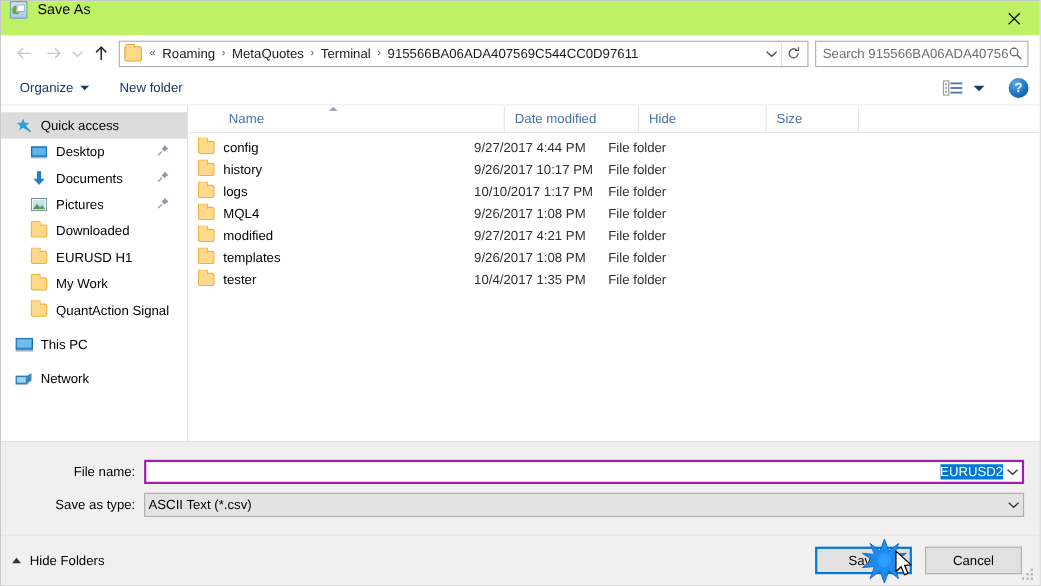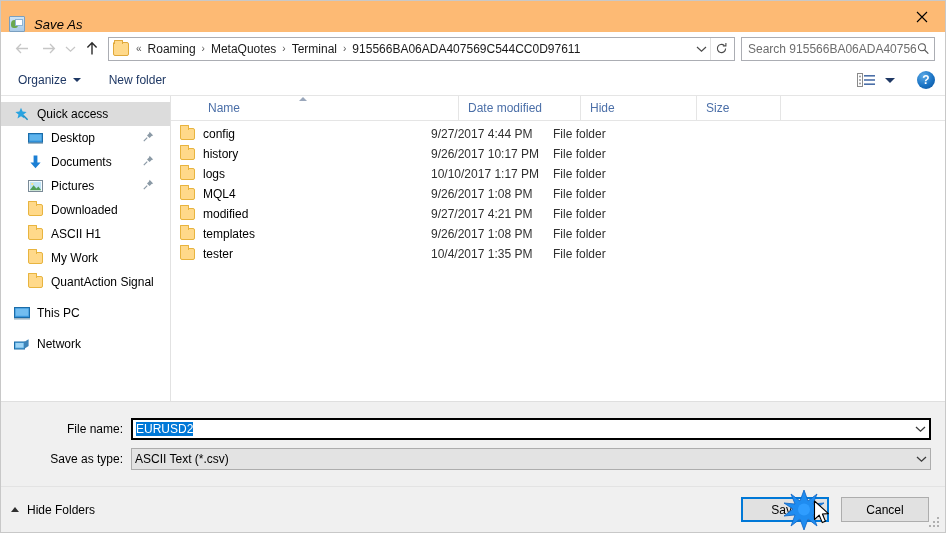--- a/index.html
+++ b/index.html
@@ -21,26 +21,25 @@
     background: #ffffff;
     border: 1px solid #c8c8c8;
     display: flex;
     flex-direction: column;
     position: relative;
   }
 
   
   .titlebar {
     height: 31px;
-    background: #fdba74;
-    display: flex;
-    align-items: flex-end;
+    background: #bef264;
+    display: flex;
+    align-items: flex-start;
     flex: 0 0 31px;
     position: relative;
-    font-style: italic;
   }
   .title-icon {
     width: 16px; height: 16px;
     margin-left: 8px;
     position: relative;
     background: linear-gradient(180deg,#cfe4f5 0%, #a9cbe8 100%);
     border: 1px solid #7a9fc0;
     border-radius: 1px;
   }
   .title-icon::before {
@@ -382,21 +381,21 @@
   .combo {
     flex: 1 1 auto;
     height: 22px;
     display: flex;
     align-items: center;
     background: #ffffff;
     border: 1px solid #7a7a7a;
     padding-left: 3px;
     min-width: 0;
   }
-  .combo.focused { border: 2px solid #000000; }
+  .combo.focused { border: 2px solid #a21caf; text-align: right; }
   .combo.disabled {
     background: #e3e3e3;
     border: 1px solid #adadad;
     color: #000;
   }
   .combo-value { flex: 1 1 auto; font-size: 12px; white-space: nowrap; overflow: hidden; }
   .combo-value .sel {
     background: #0078d7;
     color: #ffffff;
     padding: 1px 0;
@@ -639,21 +638,21 @@
       <div class="nav-item level2">
         <span class="nav-ico">
             <span class="ico-folder"></span>
           </span>
         <span class="nav-label">Downloaded</span>
       </div>
       <div class="nav-item level2">
         <span class="nav-ico">
             <span class="ico-folder"></span>
           </span>
-        <span class="nav-label">ASCII H1</span>
+        <span class="nav-label">EURUSD H1</span>
       </div>
       <div class="nav-item level2">
         <span class="nav-ico">
             <span class="ico-folder"></span>
           </span>
         <span class="nav-label">My Work</span>
       </div>
       <div class="nav-item level2">
         <span class="nav-ico">
             <span class="ico-folder"></span>

